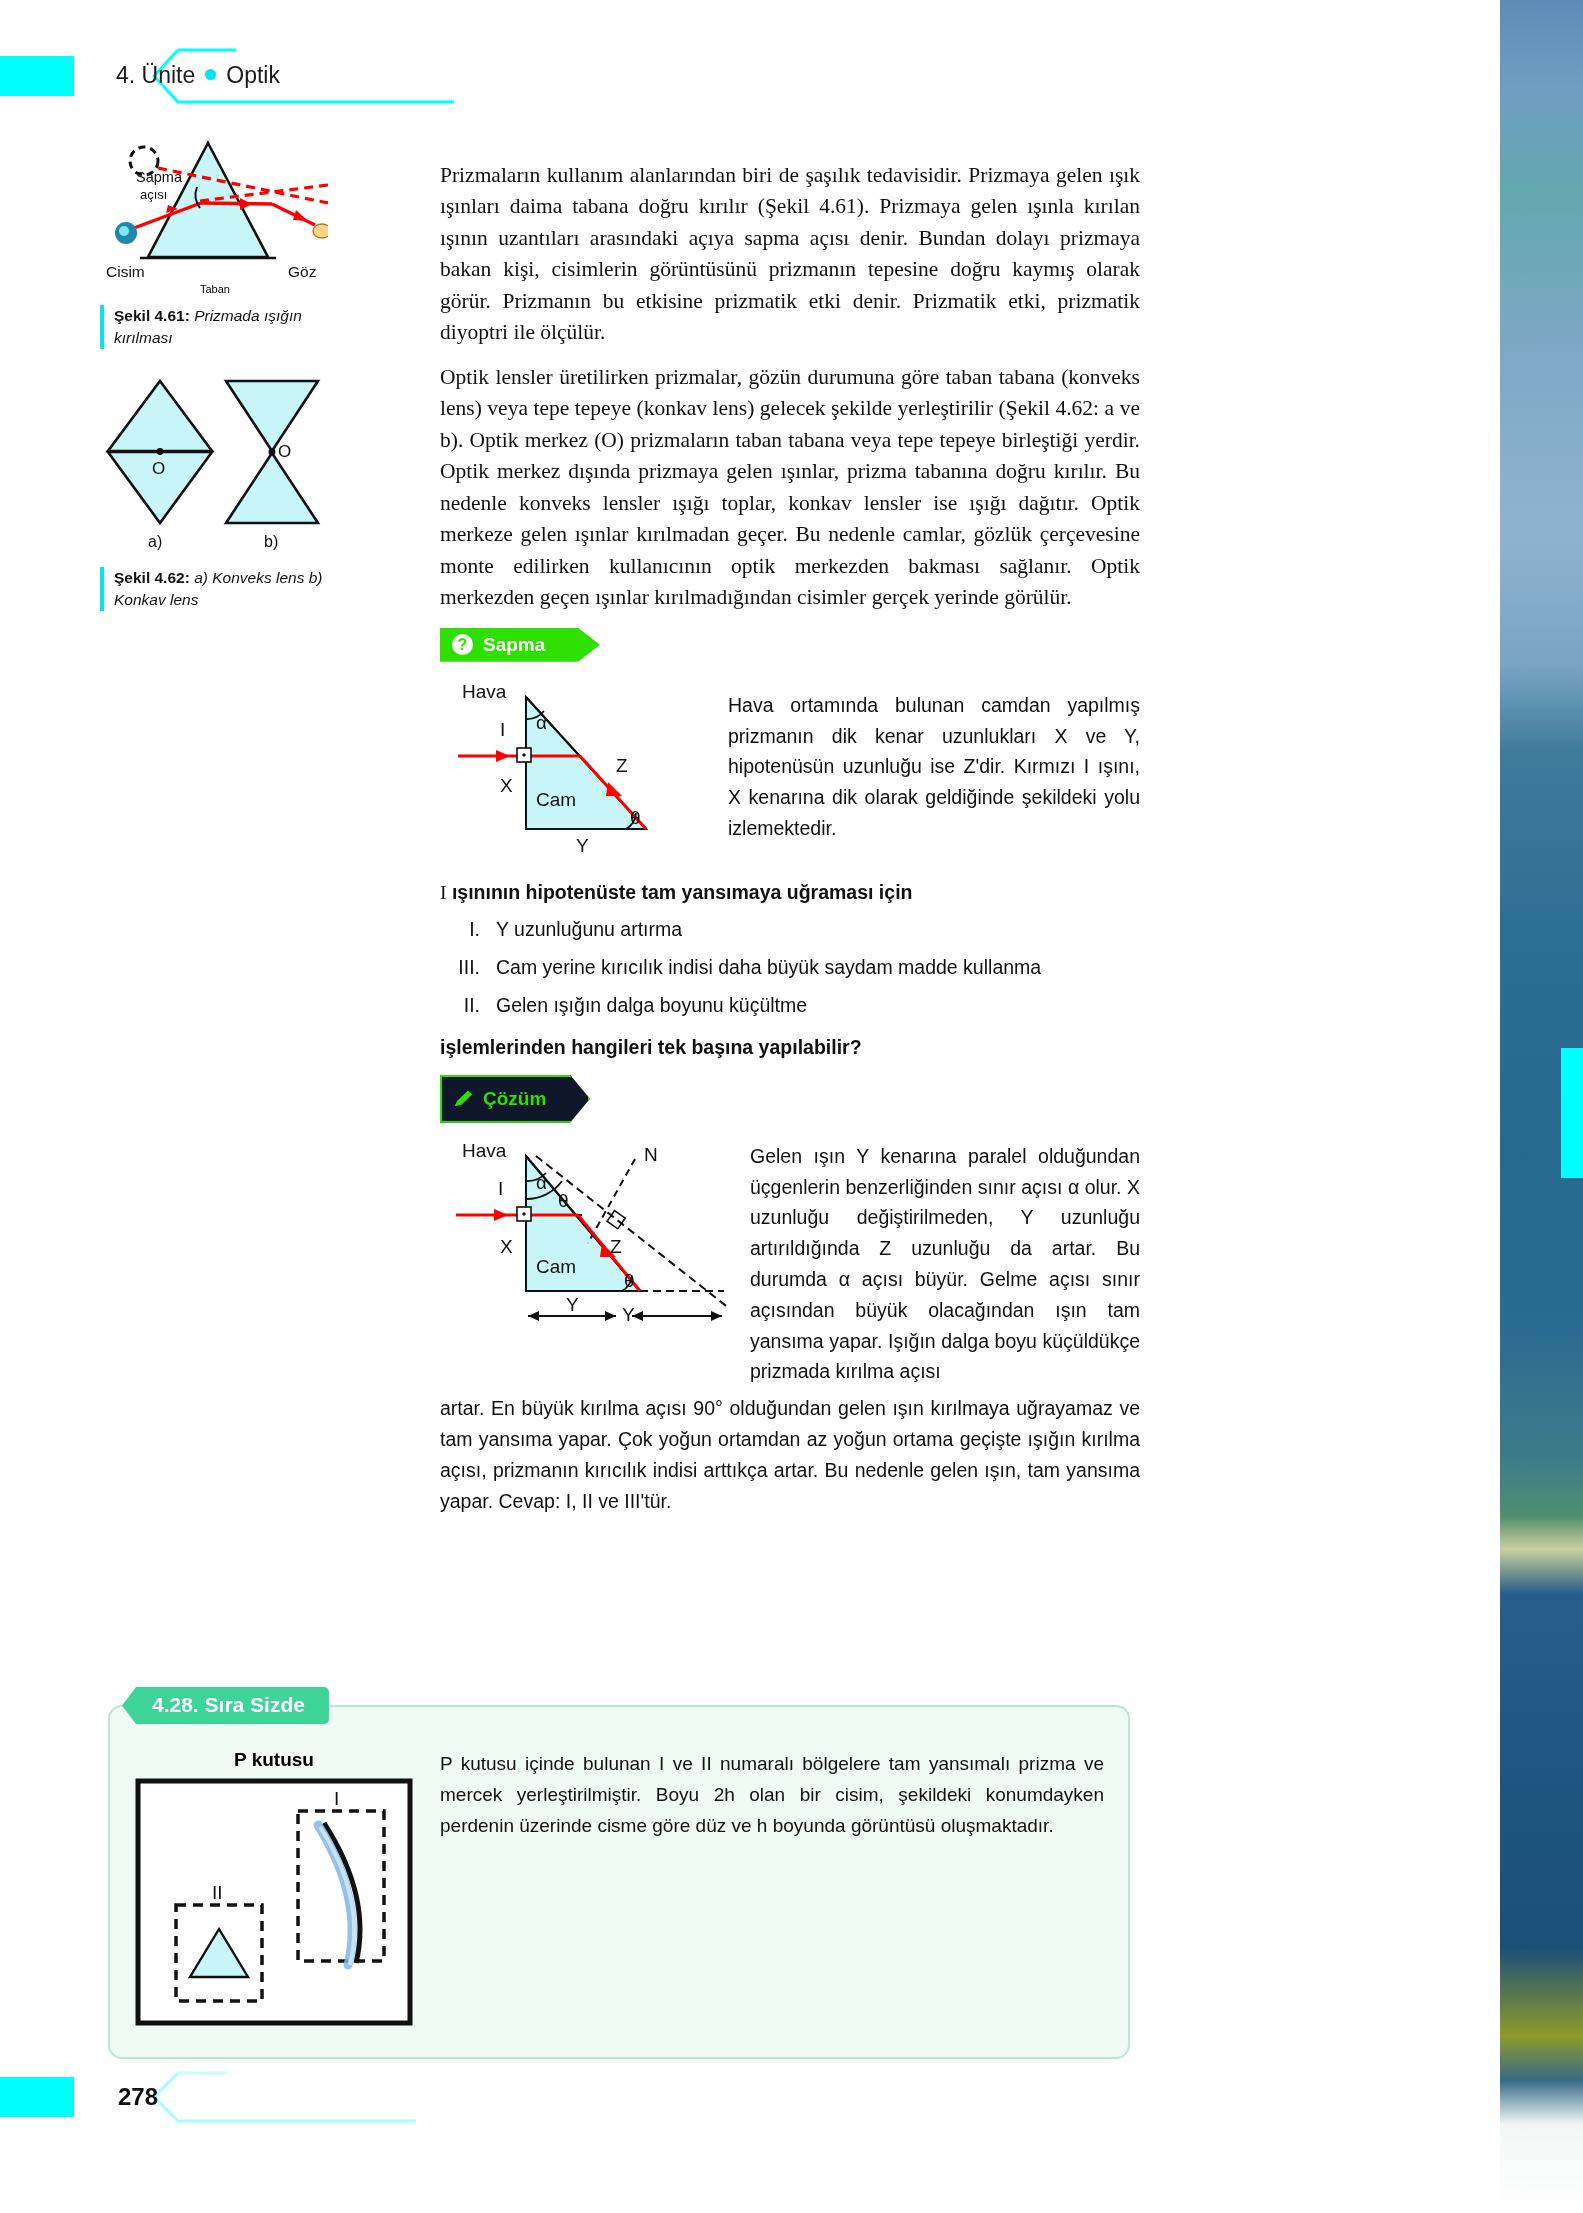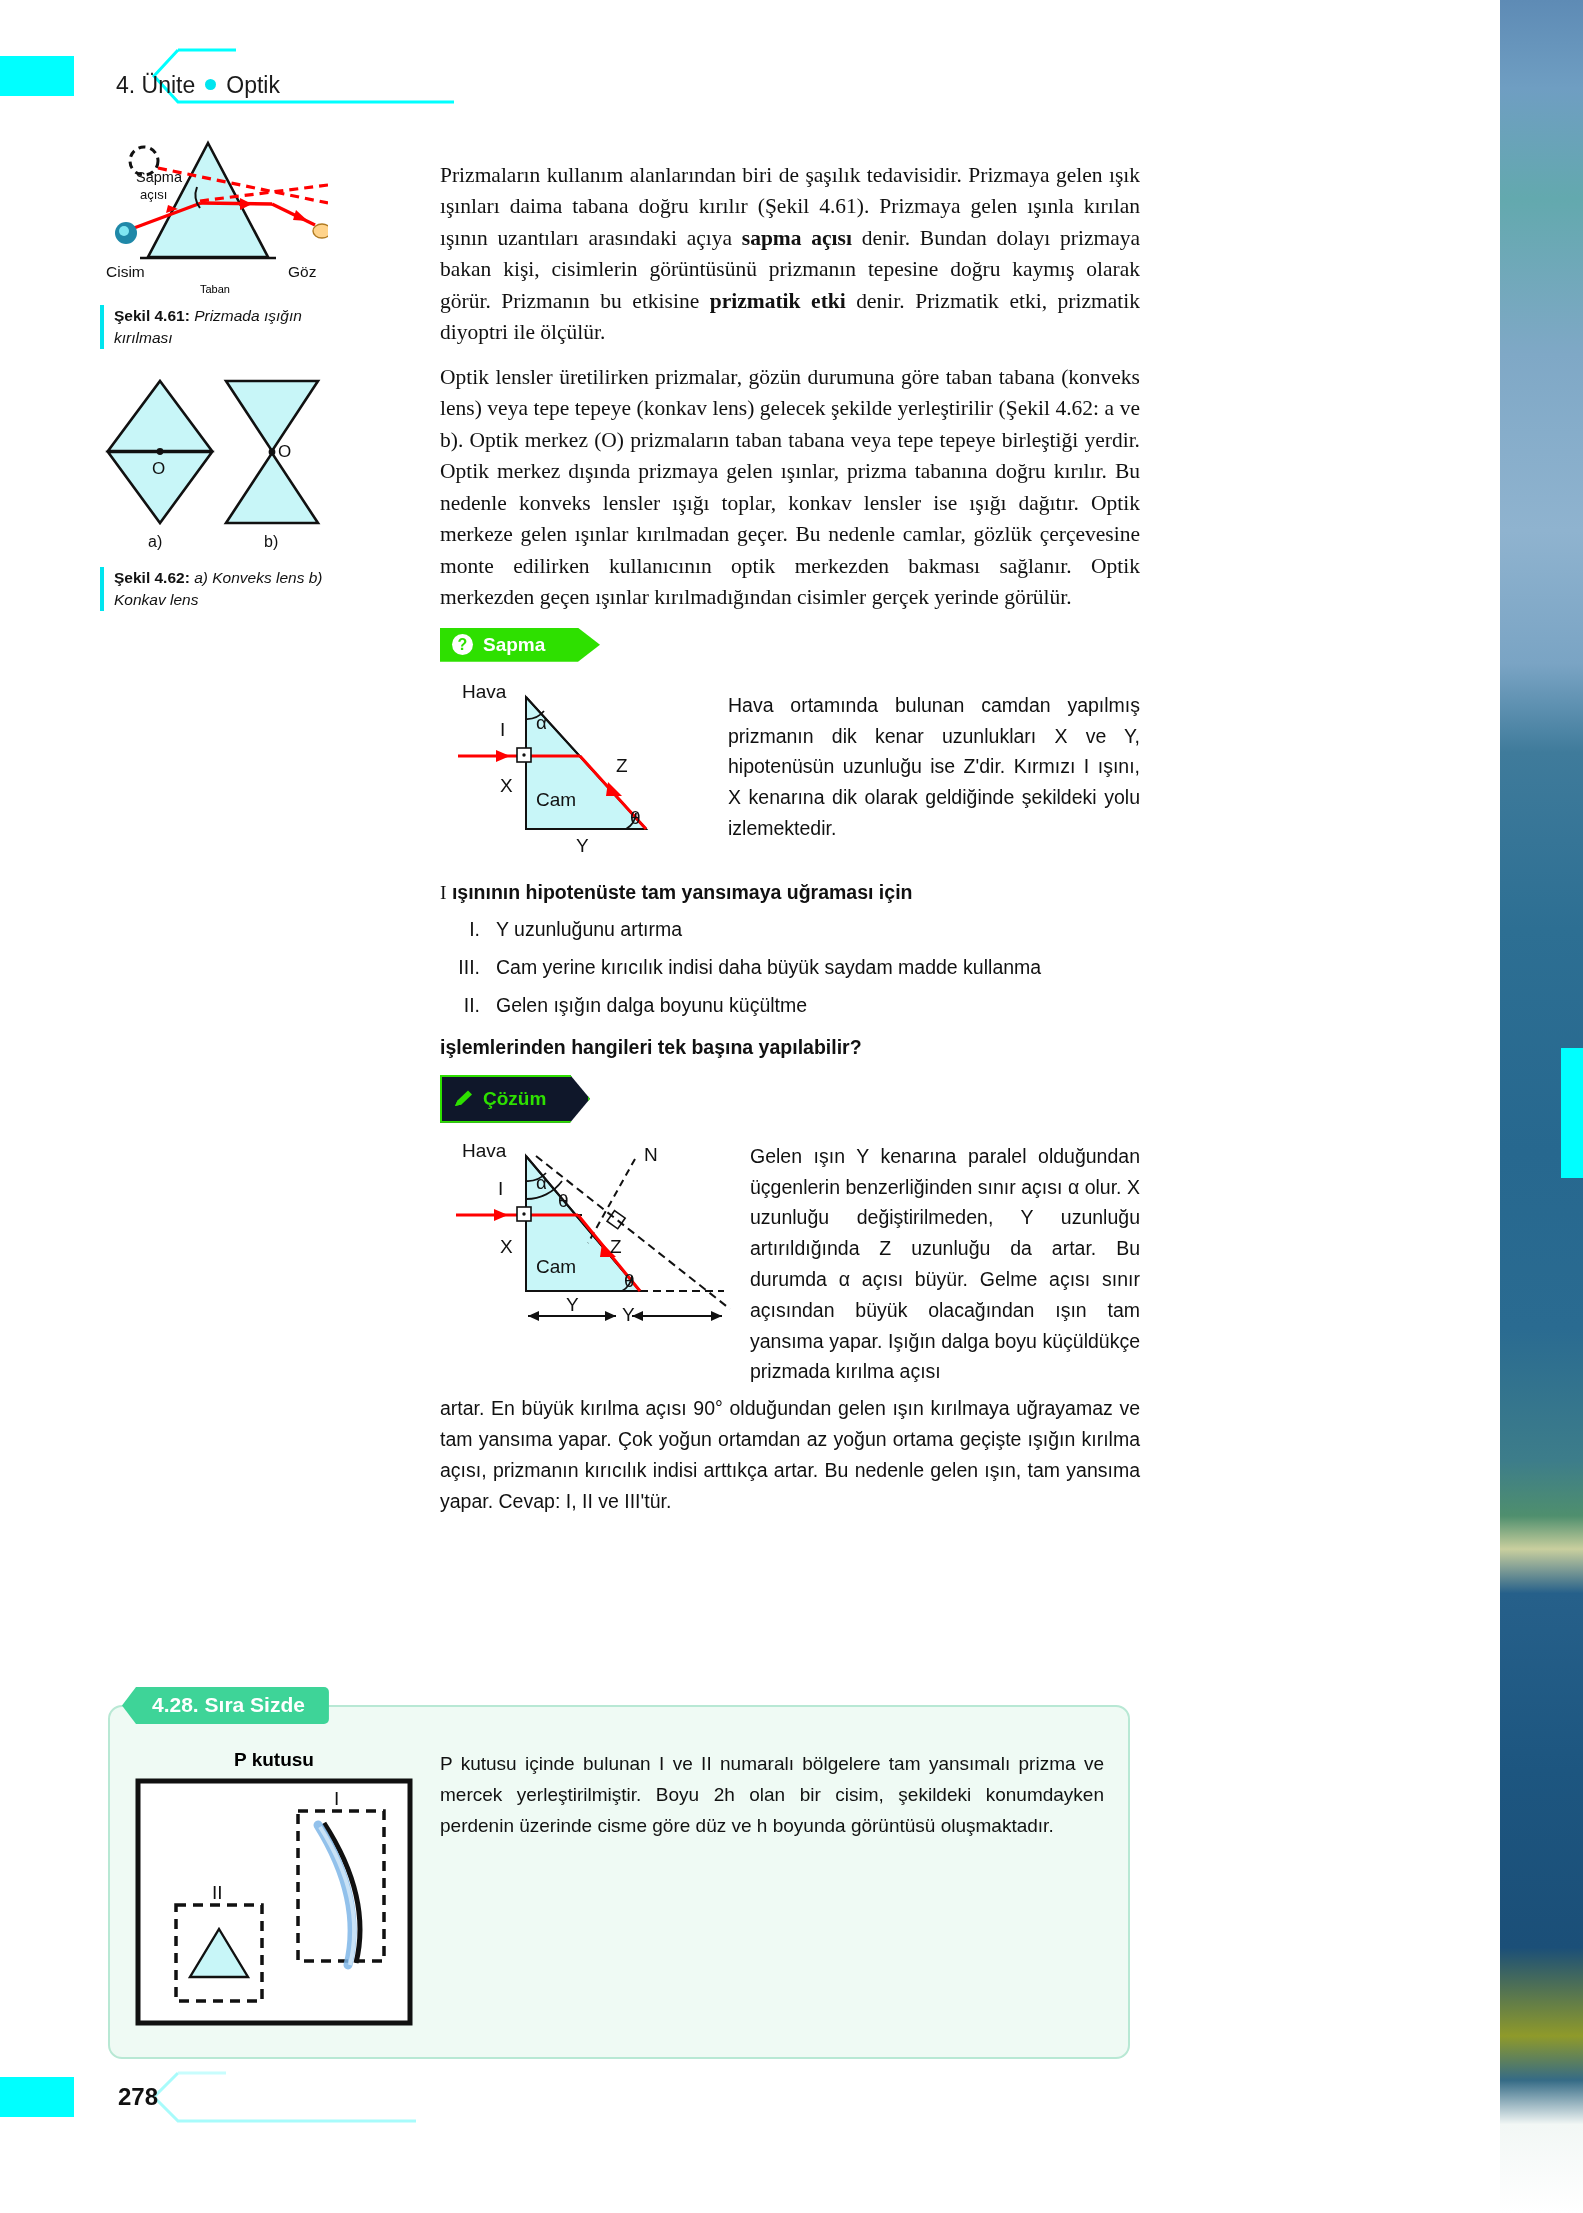--- a/index.html
+++ b/index.html
@@ -26,21 +26,21 @@
   }
 
   
   .hdr { position: absolute; left: 0; top: 48px; height: 56px; width: 460px; }
   .hdr-block { position: absolute; left: 0; top: 8px; width: 74px; height: 40px; background:#00ffff; }
   .hdr-chev {
     position: absolute; left: 66px; top: 0; width: 390px; height: 56px;
   }
   .hdr-chev svg { display:block; }
   .hdr-text {
-    position: absolute; left: 116px; top: 24px;
+    position: absolute; left: 116px; top: 14px;
     font-size: 23px; color: #1a1a1a; white-space: nowrap;
     font-family: "Liberation Sans", sans-serif;
   }
   .hdr-dot {
     display:inline-block; width:11px; height:11px; border-radius:50%;
     background:#00e5ef; vertical-align: 3px; margin: 0 10px;
   }
 
   
   .col-left { position: absolute; left: 100px; top: 125px; width: 230px; }
@@ -58,21 +58,21 @@
   .fig-cap i { font-style: italic; }
 
   
   .body-p {
     font-family: "Liberation Serif", serif;
     font-size: 21.5px; line-height: 1.465;
     text-align: justify; color: #111;
     margin-bottom: 13px;
     hyphens: auto;
   }
-  .body-p b { font-weight: 700; }
+  .body-p b { font-weight: 400; }
 
   
   .badge-soru {
     position: relative; display:inline-flex; align-items:center;
     height: 34px; padding: 0 34px 0 12px; background: #2ee000;
     color:#fff; font-weight:700; font-size:19px;
     clip-path: polygon(0 0, calc(100% - 22px) 0, 100% 50%, calc(100% - 22px) 100%, 0 100%);
     min-width: 160px;
   }
   .badge-soru .qmark {

